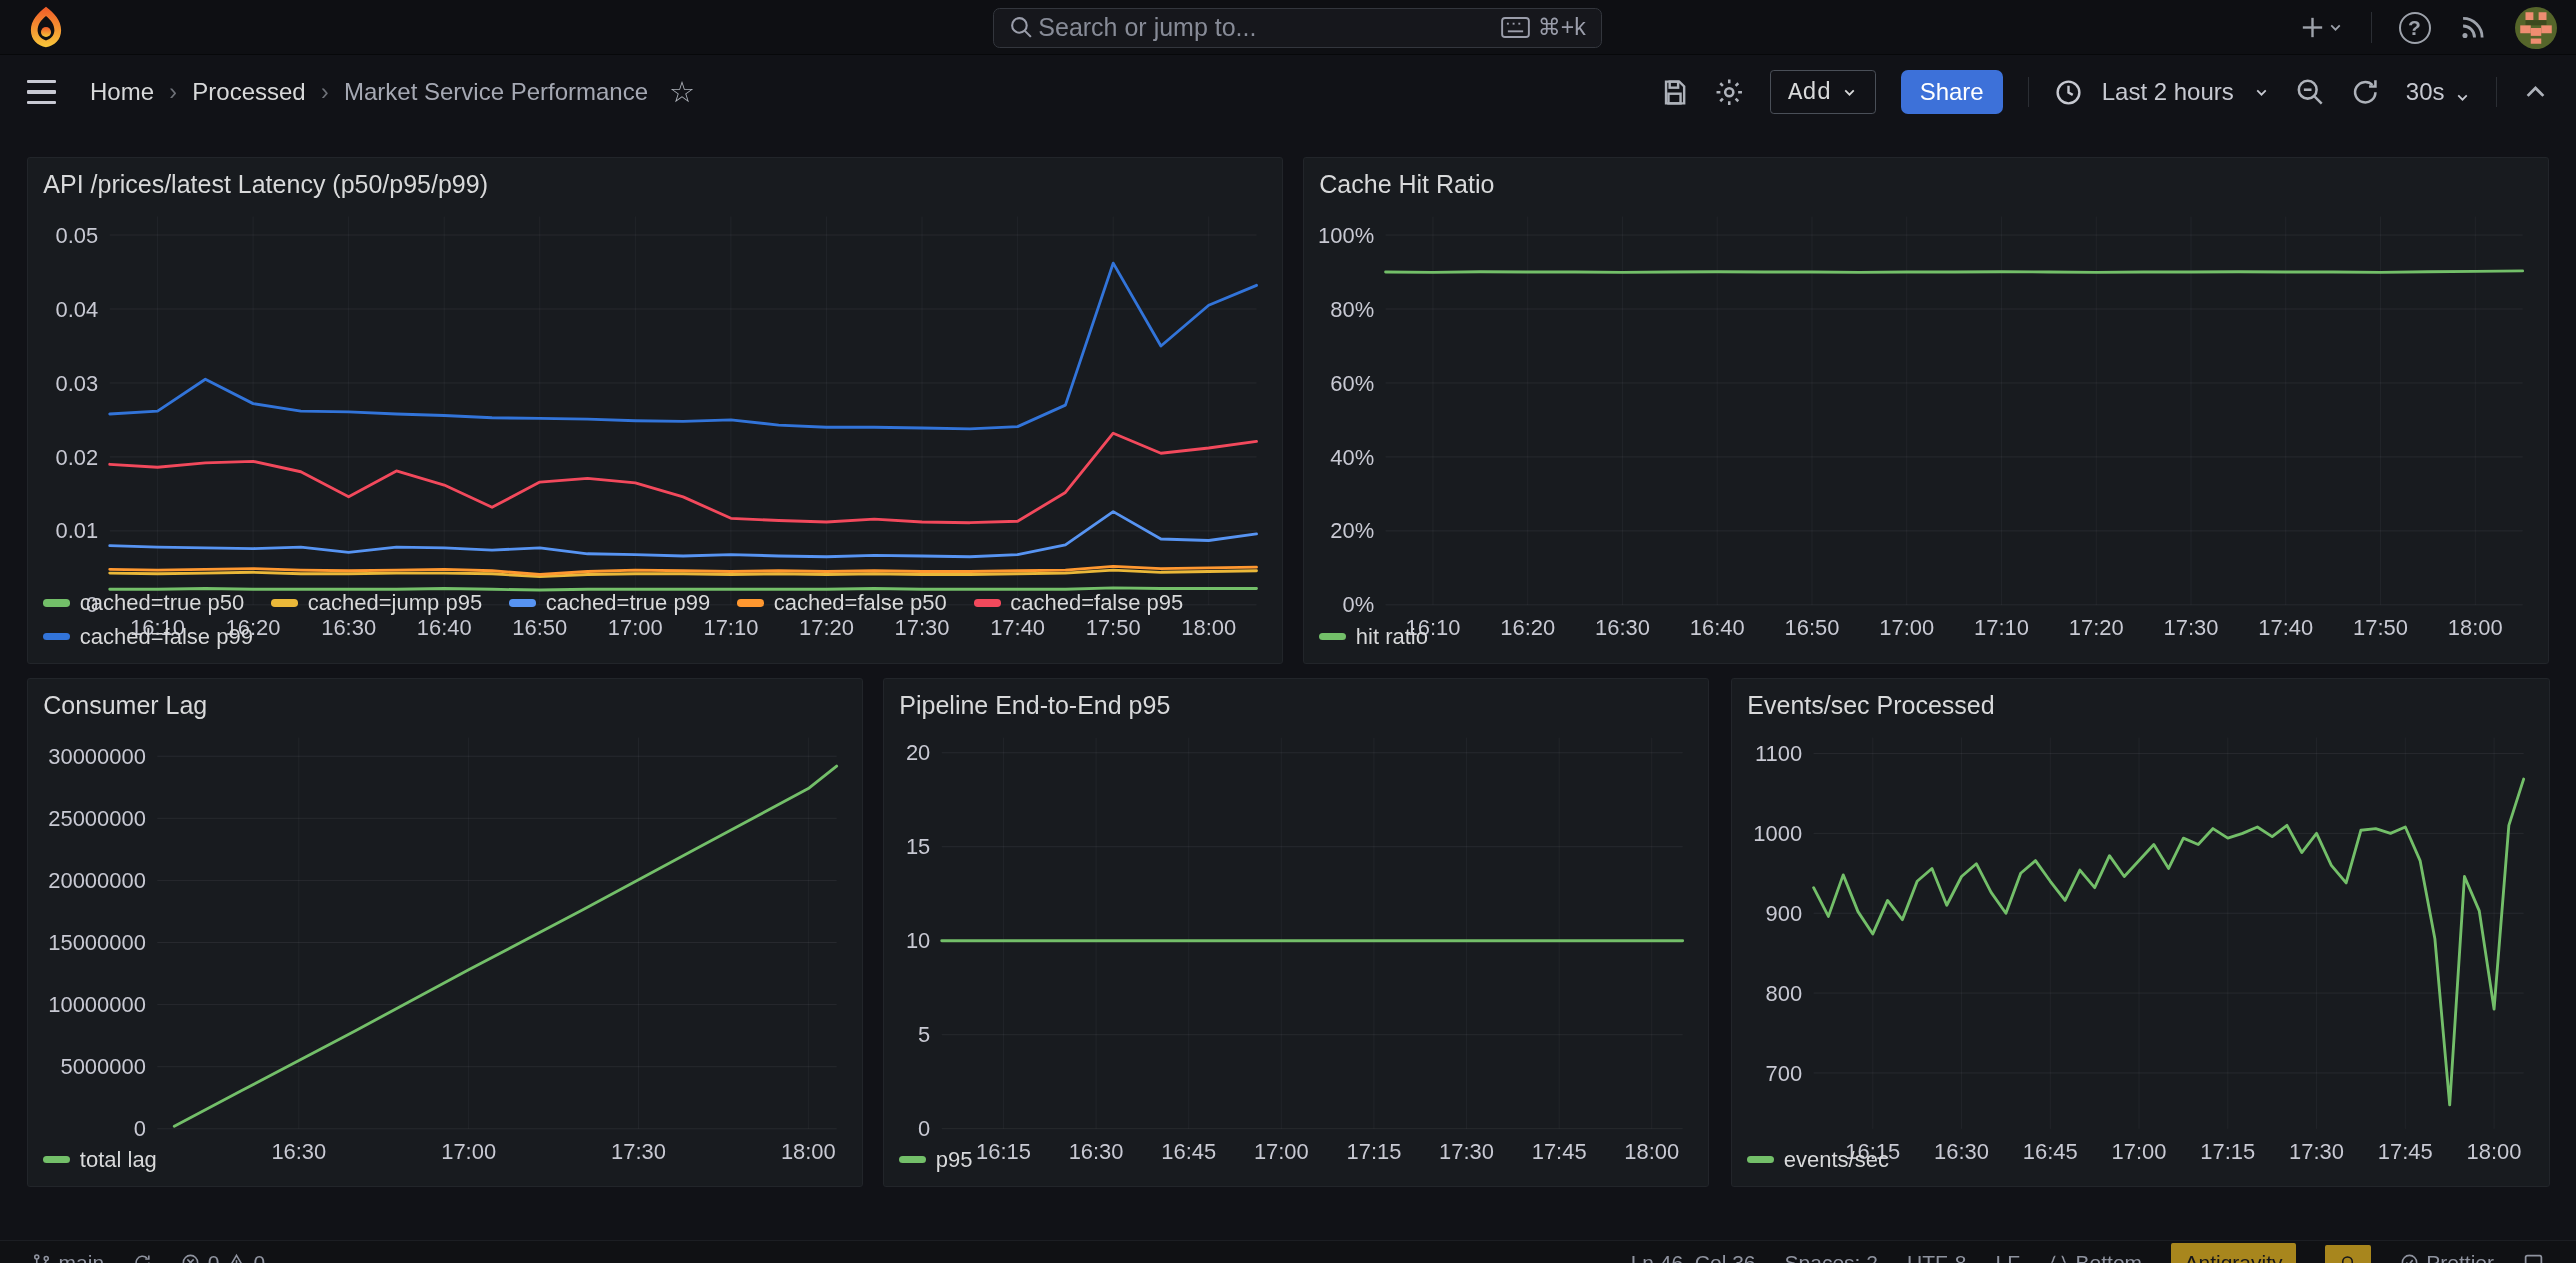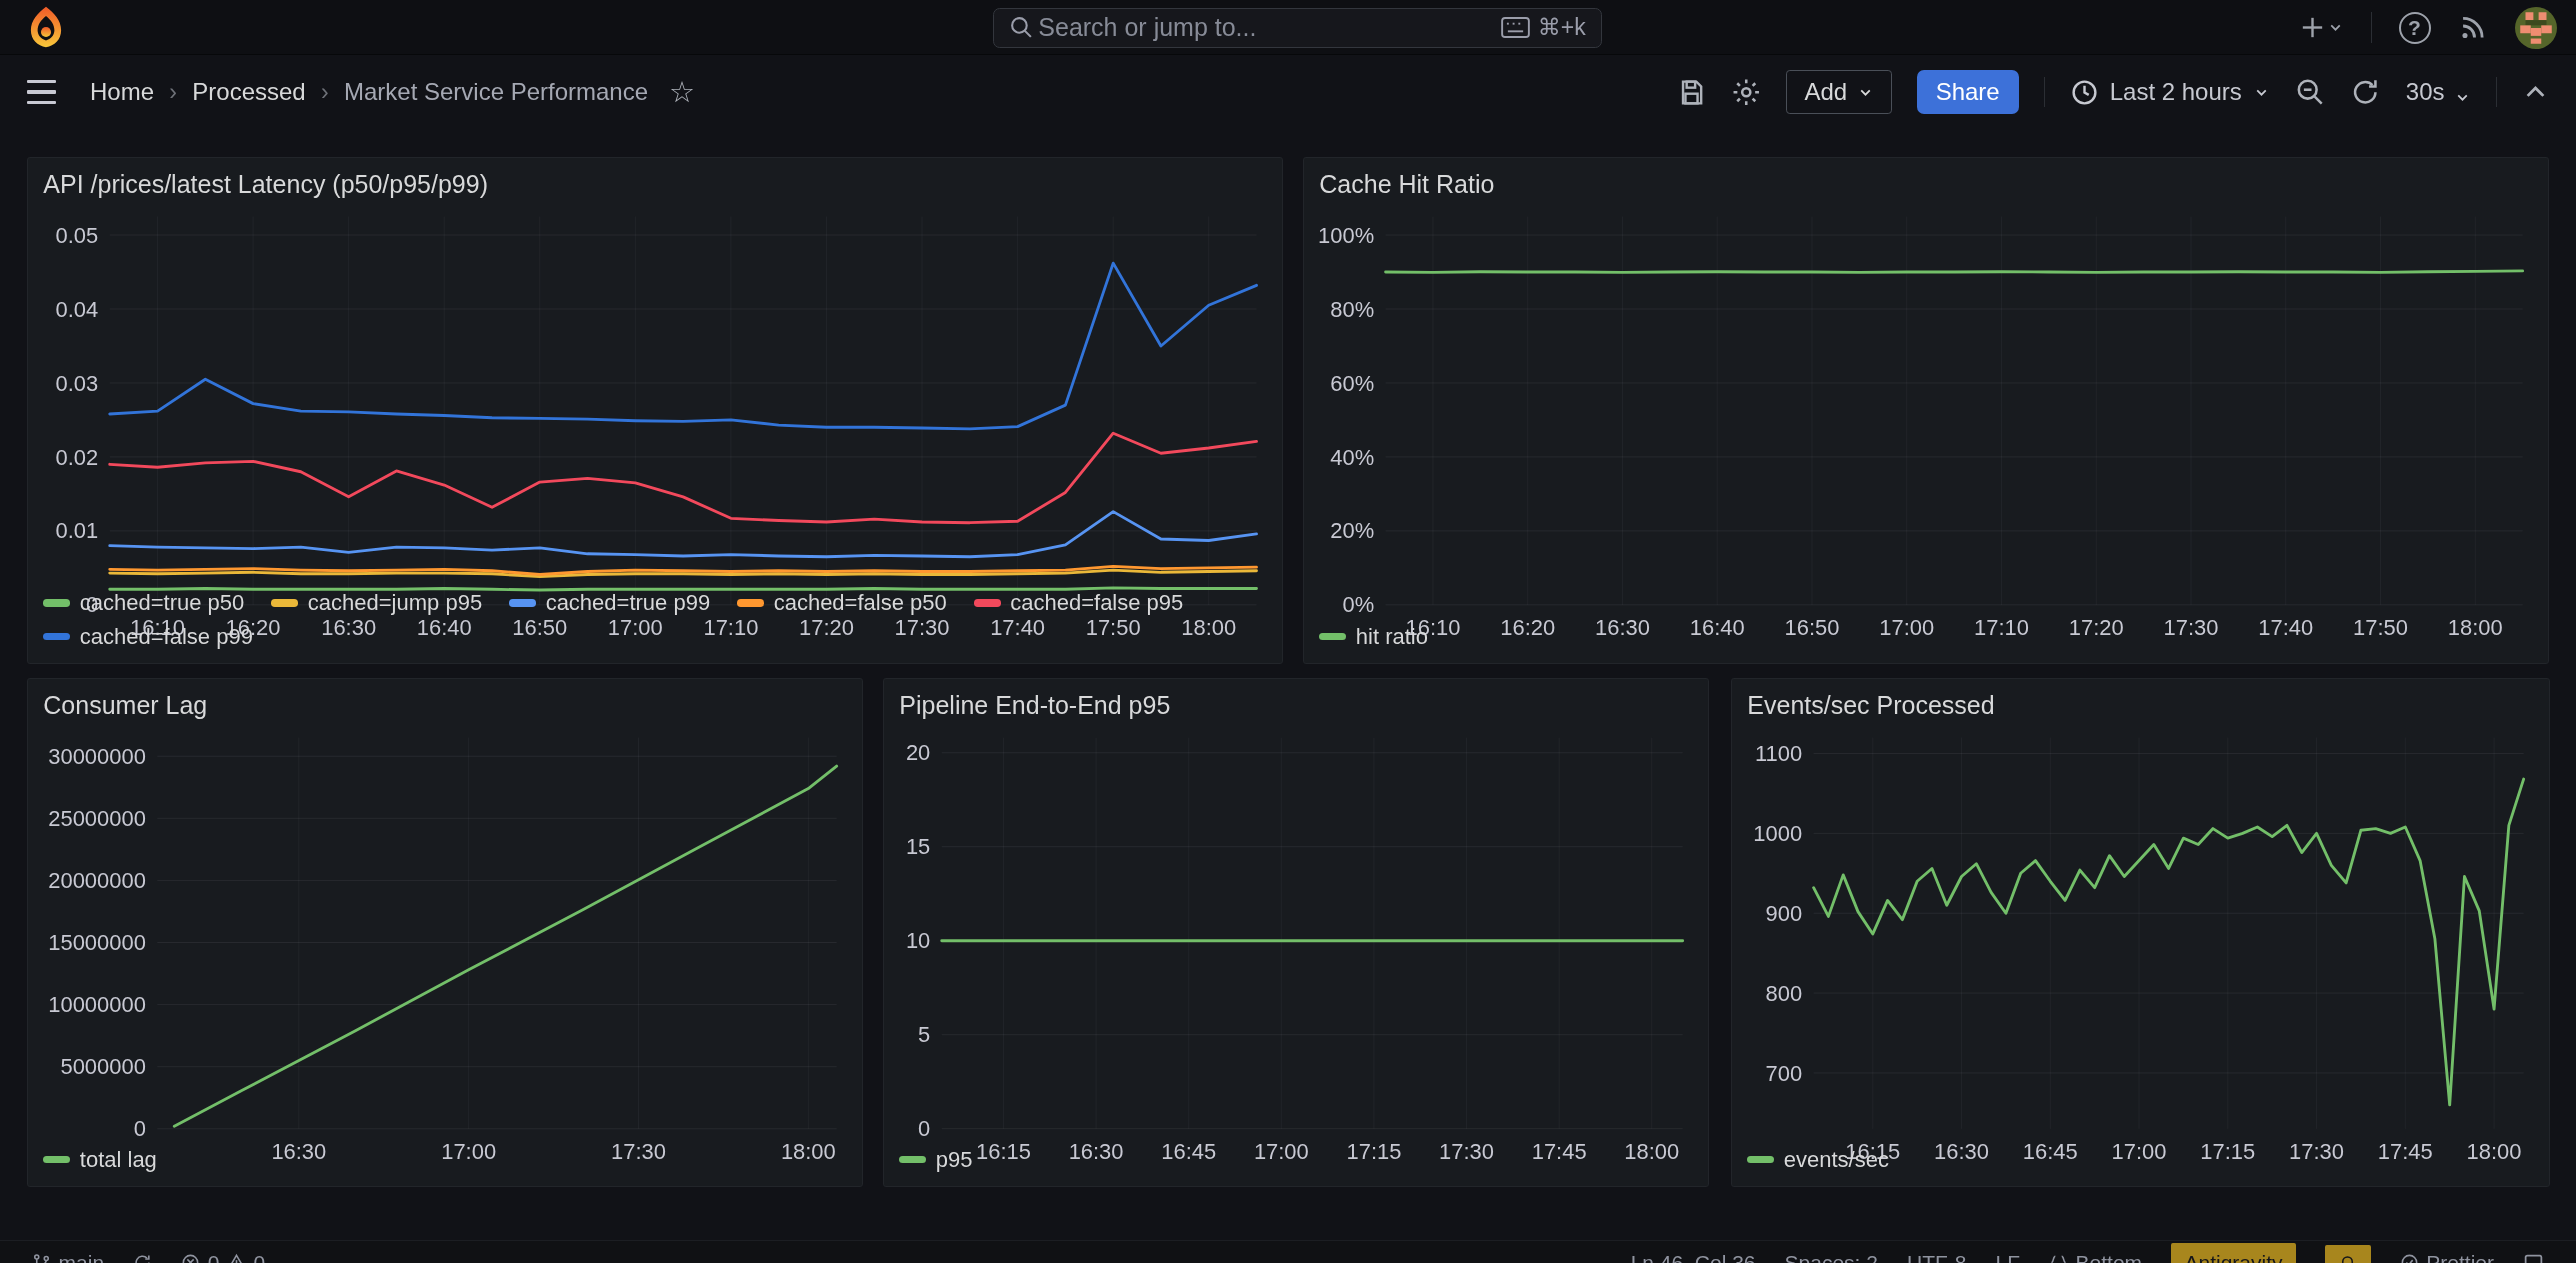--- a/index.html
+++ b/index.html
@@ -31,24 +31,24 @@
   .hamburger span{display:block;width:29px;height:3.8px;background:#c8c9d3;border-radius:1px;}
   .crumbs{display:flex;align-items:center;gap:15.3px;font-size:24px;}
   .crumb{color:#d8d9da;cursor:pointer;}
   .crumb.current{color:#a5a8b3;font-weight:500;}
   .crumb-sep{color:#6e7178;font-size:23px;}
   .star-btn{margin-left:21px;font-size:29px;color:#aeb2ba;background:none;border:0;cursor:pointer;line-height:1;}
   .tb-right{margin-left:auto;display:flex;align-items:center;gap:25px;}
   .tb-icon{color:#aeb2ba;}
   .btn-outline{display:flex;align-items:center;gap:9.5px;height:44px;padding:0 17px;border:1px solid #4a4f58;
     border-radius:3.8px;background:transparent;color:#d8d9da;font-size:24px;cursor:pointer;
-    font-family:Liberation Sans, sans-serif;}
+    font-family:Liberation Mono, monospace;}
   .btn-primary{height:44px;padding:0 19px;border:0;border-radius:7px;background:#3d71d9;color:#fff;
     font-size:24px;cursor:pointer;font-family:"Liberation Sans",sans-serif;}
-  .time-btn{display:flex;align-items:center;gap:11px;color:#c7c9d1;font-size:24px;background:none;border:0;cursor:pointer;}
+  .time-btn{display:flex;align-items:center;gap:19px;color:#c7c9d1;font-size:24px;background:none;border:0;cursor:pointer;}
   .interval{display:flex;align-items:flex-end;gap:9.5px;color:#c7c9d1;font-size:24px;background:none;border:0;cursor:pointer;}
   
   .panel{position:absolute;background:#181b1f;border:1px solid #22252a;border-radius:2.9px;
     display:flex;flex-direction:column;}
   .panel-title{flex:0 0 auto;padding:12.4px 15.3px 7.6px;font-size:25px;font-weight:500;color:#d8d9da;cursor:pointer;}
   .chart{flex:1 1 auto;margin:0 11.4px;min-height:0;}
   .chart svg text{font-family:"Liberation Sans",sans-serif;}
   .legend{flex:0 0 auto;display:flex;flex-wrap:wrap;align-items:center;column-gap:27px;row-gap:7.6px;
     padding:5.7px 15.3px 13.4px;}
   .legend-item{display:flex;align-items:center;gap:9.5px;font-size:22px;color:#d8d9da;cursor:pointer;}

